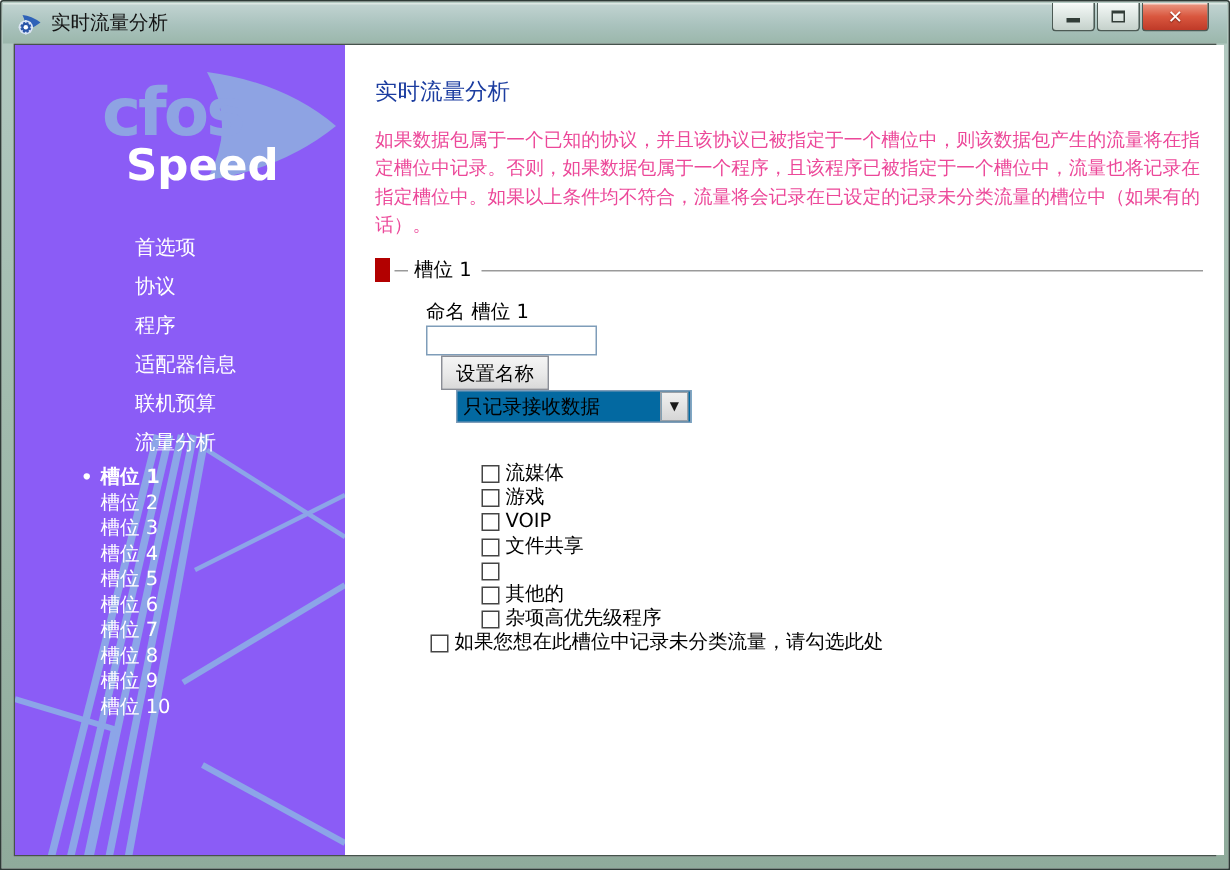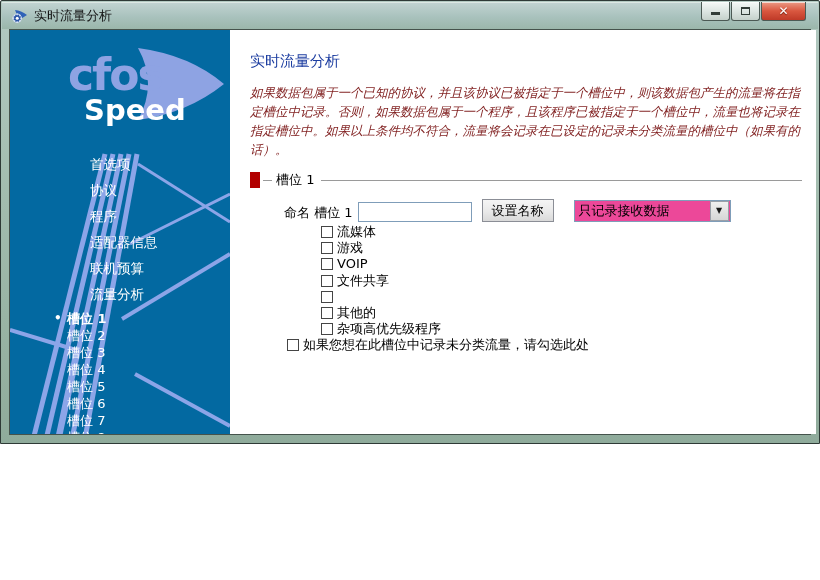--- a/index.html
+++ b/index.html
@@ -1,19 +1,19 @@
 <!DOCTYPE html>
 <html><head>
 <meta charset="utf-8">
 <style>
   html,body{margin:0;padding:0;background:#fff;}
   body{width:820px;height:580px;overflow:hidden;font-family:"DejaVu Sans",sans-serif;}
 
   
-  .window{position:relative;width:820px;height:444px;box-sizing:border-box;
+  .window{position:relative;width:820px;height:580px;box-sizing:border-box;
     border:1px solid #2e3a36;border-radius:2px 2px 0 0;
     background:linear-gradient(180deg,#b3cac2 0%,#a2bcae 45%,#8fab9b 100%);}
   .titlebar{position:absolute;top:1px;left:1px;right:1px;height:27px;
     background:linear-gradient(180deg,#c2d4d2 0%,#a9c2bd 55%,#9bb7ab 100%);
     box-shadow:inset 0 1px 0 #dde8e4;display:flex;align-items:center;}
   .app-icon{width:17px;height:16px;margin:0 6px 0 9px;flex:0 0 auto;}
   .title-text{font-size:13px;color:#141414;line-height:27px;}
 
   .win-buttons{position:absolute;top:1px;right:13px;display:flex;}
   .wbtn{height:19px;box-sizing:border-box;border:1px solid #4c5a54;border-top:none;
@@ -23,51 +23,51 @@
   .wbtn-close{width:45px;background:linear-gradient(180deg,#eb9a85 0%,#d9573f 50%,#bf3a28 100%);}
   .glyph-min{width:9px;height:3px;background:#323d38;margin-top:5px;}
   .glyph-max{width:9px;height:8px;box-sizing:border-box;border:1px solid #323d38;border-top-width:2px;}
   .glyph-close{color:#fff;font-size:12px;font-weight:bold;line-height:1;text-shadow:0 1px 1px #6f1d10;}
 
   
   .client{position:absolute;top:28px;left:8px;right:8px;bottom:8px;display:flex;
     border:1px solid #45534c;background:#fff;}
 
   
-  .sidebar{position:relative;width:220px;flex:0 0 220px;background:#0369a1;overflow:hidden;}
+  .sidebar{position:relative;width:220px;flex:0 0 220px;background:#8b5cf6;overflow:hidden;}
   .deco-lines{position:absolute;left:0;bottom:0;pointer-events:none;}
   .logo{display:block;margin:0;}
   .nav{list-style:none;margin:4px 0 0;padding:0;position:relative;}
   .nav-item{padding:4px 0 4px 32px;font-size:13.5px;color:#ffffff;cursor:pointer;margin-left:48px;}
   .slots{list-style:none;margin:2px 0 0;padding:0;position:relative;}
   .slot{position:relative;padding:1px 0 1px 57px;font-size:13px;color:#ffffff;cursor:pointer;line-height:15px;}
   .slot.active{font-weight:bold;}
   .slot .bullet{display:none;position:absolute;left:44px;top:1px;font-size:12px;}
   .slot.active .bullet{display:inline;}
 
   
   .content{flex:1;background:#ffffff;padding:20px 14px 0 20px;box-sizing:border-box;color:#000;}
   .page-heading{margin:2px 0 12px;font-size:15px;font-weight:normal;color:#1c3da0;}
-  .desc{margin:0 0 12px;width:552px;font-size:12.5px;line-height:19px;color:#7f1d1d;font-style:italic;}
+  .desc{margin:0 0 12px;width:552px;font-size:12.5px;line-height:19px;color:#ec4899;}
 
   .section-header{display:flex;align-items:center;height:18px;margin:2px 0 10px;}
   .red-block{width:10px;height:16px;background:#b20000;flex:0 0 auto;}
   .dash{width:9px;height:1px;background:#9a9a9a;margin:0 4px 0 3px;flex:0 0 auto;}
   .section-title{font-size:13px;color:#000;white-space:nowrap;}
   .rule{flex:1;height:1px;background:#9a9a9a;margin-left:7px;}
 
-  .form-row{display:flex;align-items:flex-end;margin:0 0 2px 34px;}
+  .form-row{display:flex;align-items:flex-start;margin:0 0 26px 34px;flex-direction:column;}
   .form-label{font-size:13px;margin-right:5px;white-space:nowrap;}
   .name-input{width:106px;height:18px;box-sizing:content-box;border:1px solid #7f9db9;
     font-family:"DejaVu Sans",sans-serif;font-size:12px;padding:0 3px;outline:none;}
   .set-name-btn{margin-left:10px;height:23px;padding:0 9px;font-family:"DejaVu Sans",sans-serif;
     font-size:13px;color:#000;border:1px solid #8b8e96;
     background:linear-gradient(180deg,#f5f5f5 0%,#e9e9e9 55%,#d9d9d9 100%);cursor:pointer;}
   .combo{margin-left:20px;width:157px;height:22px;box-sizing:border-box;border:1px solid #7f9db9;
-    background:#ec4899;display:flex;align-items:center;cursor:pointer;}
+    background:#0369a1;display:flex;align-items:center;cursor:pointer;}
   .combo-value{flex:1;font-size:13px;padding-left:4px;white-space:nowrap;overflow:hidden;}
   .combo-btn{width:17px;height:18px;margin:1px;flex:0 0 auto;border:1px solid #9aa0a8;
     background:linear-gradient(180deg,#f0f0f0,#d6d6d6);display:flex;align-items:center;justify-content:center;}
   .combo-arrow{font-size:8px;color:#1a1a1a;line-height:1;}
 
   .cb-list{margin-left:29px;}
   .cb-row{display:flex;align-items:center;height:16.2px;margin-left:42px;}
   .cb-row:last-child{margin-left:-4px;padding-left:12px;}
   .cb-box{width:12px;height:12px;box-sizing:border-box;border:1px solid #454545;background:#fff;
     margin-right:4px;flex:0 0 auto;cursor:pointer;}

